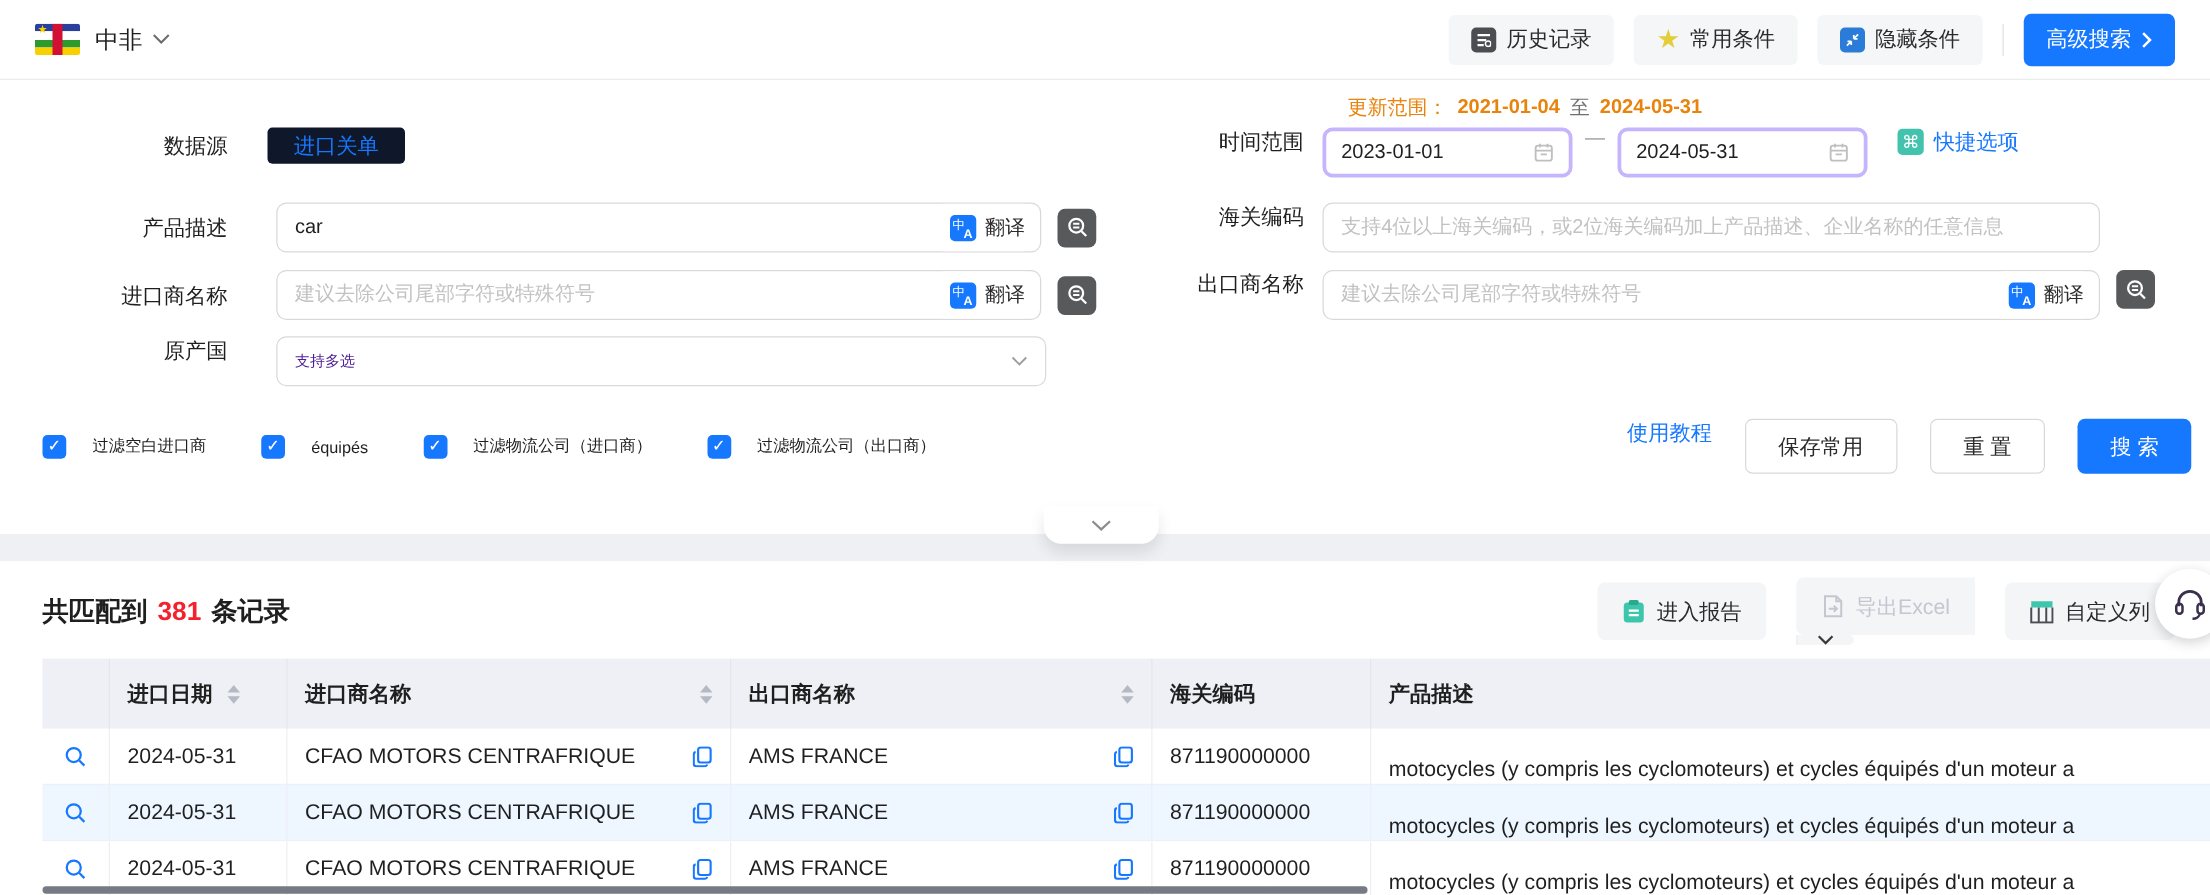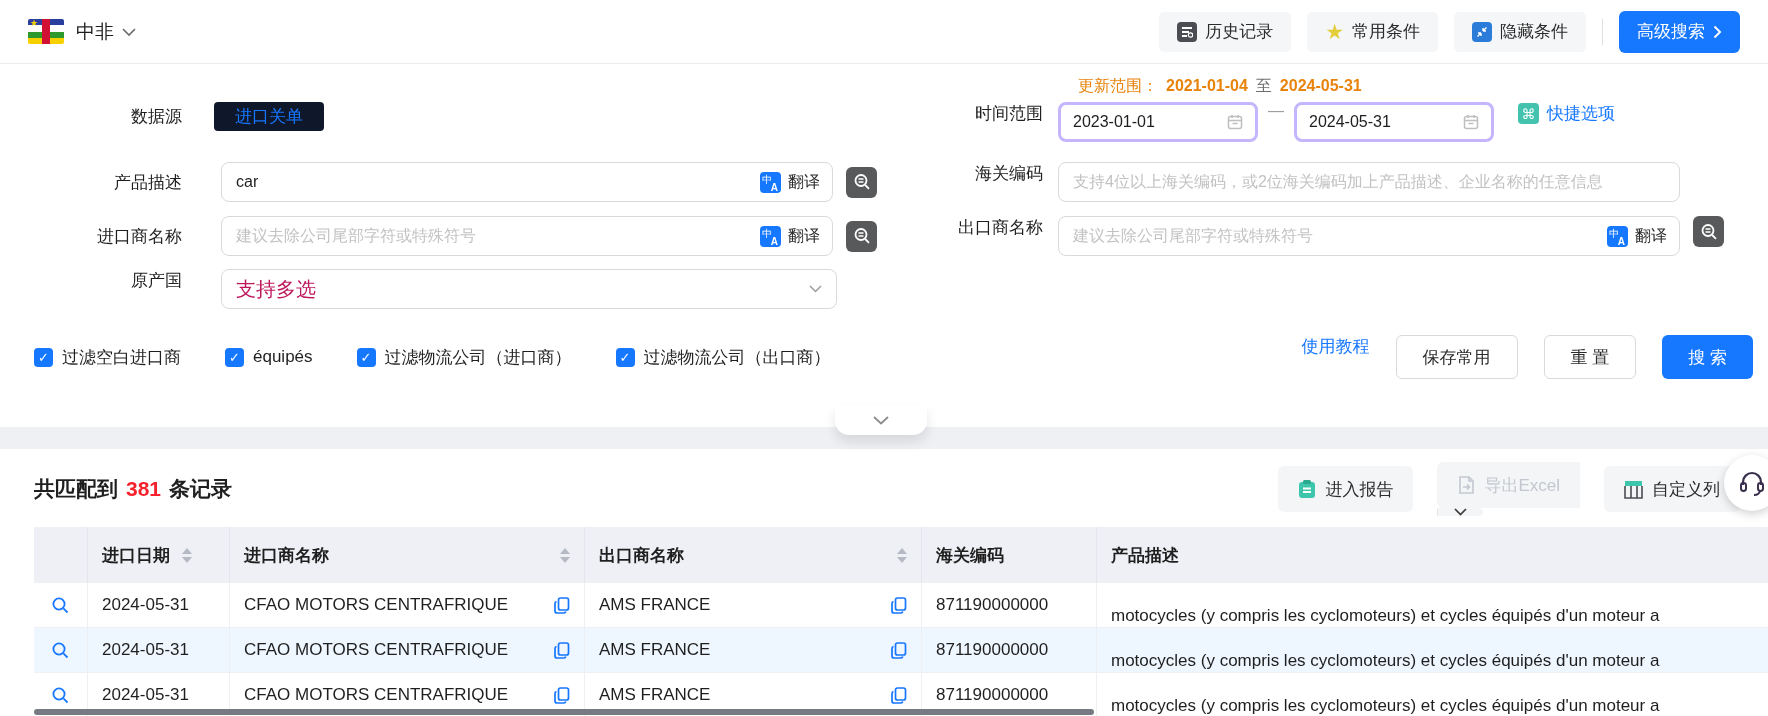--- a/index.html
+++ b/index.html
@@ -47,25 +47,25 @@
   .trans-ic .zh { position:absolute; left:2px; top:1px; color:#fff; font-size:10px; }
   .trans-ic .en { position:absolute; right:3px; bottom:0px; color:#fff; font-size:10px; font-weight:bold; }
   .trans span.t { font-size:16px; color:#2b2b2b; }
   .exact { width:31px; height:31px; margin-left:13px; border-radius:6px; background:#58595b; display:flex; align-items:center; justify-content:center; cursor:pointer; flex:0 0 auto; }
   .date-inp { display:flex; align-items:center; justify-content:space-between; width:200px; height:40px; border:3px solid #c4b5fd; border-radius:8px; padding:0 12px; font-size:16px; color:#1f1f1f; }
   .dash { margin:0 10px; color:#9c9c9c; }
   .quick { display:flex; align-items:center; gap:8px; margin-left:24px; cursor:pointer; }
   .quick .qic { width:21px; height:21px; border-radius:4px; background:#43c3ae; color:#fff; font-size:14px; display:flex; align-items:center; justify-content:center; }
   .quick .ql { color:#1677ff; font-size:17px; }
   .sel { display:flex; align-items:center; justify-content:space-between; width:616px; height:40px; border:1px solid #d9d9d9; border-radius:8px; padding:0 14px; }
-  .sel .ph { color:#be185d; font-size:20px;font-family:Liberation Mono, monospace; }
+  .sel .ph { color:#4c1d95; font-size:12px;font-family:Liberation Mono, monospace; }
   .cbrow { display:flex; align-items:center; margin-top:26px; padding-left:34px; height:44px; }
   .cbitem { display:flex; align-items:center; gap:9px; margin-right:44px; cursor:pointer; }
   .cbox { width:19px; height:19px; border-radius:4px; background:#1677ff; color:#fff; font-size:13px; display:flex; align-items:center; justify-content:center; }
-  .cblab { font-size:17px; color:#1f1f1f; }
+  .cblab { font-size:13px; color:#1f1f1f;margin-left:12px; }
   .acts { margin-left:auto; display:flex; padding-right:15px; gap:26px; }
   .link { color:#1677ff; font-size:17px; cursor:pointer; }
   .obtn { height:44px; padding:0 26px; border:1px solid #d9d9d9; border-radius:6px; background:#fff; font-size:17px; color:#2b2b2b; display:flex; align-items:center; cursor:pointer; }
   .sbtn { height:44px; padding:0 26px; border-radius:6px; background:#1677ff; color:#fff; font-size:17px; display:flex; align-items:center; cursor:pointer; }
   .collapse-tab { position:absolute; left:835px; bottom:-8px; width:92px; height:30px; background:#fff; border-radius:0 0 14px 14px; box-shadow:0 7px 12px rgba(0,0,0,0.10); display:flex; align-items:center; justify-content:center; cursor:pointer; z-index:3; }
 
   .grayband { height:22px; background:#eef0f4; }
 
   
   .results { background:#fff; }

